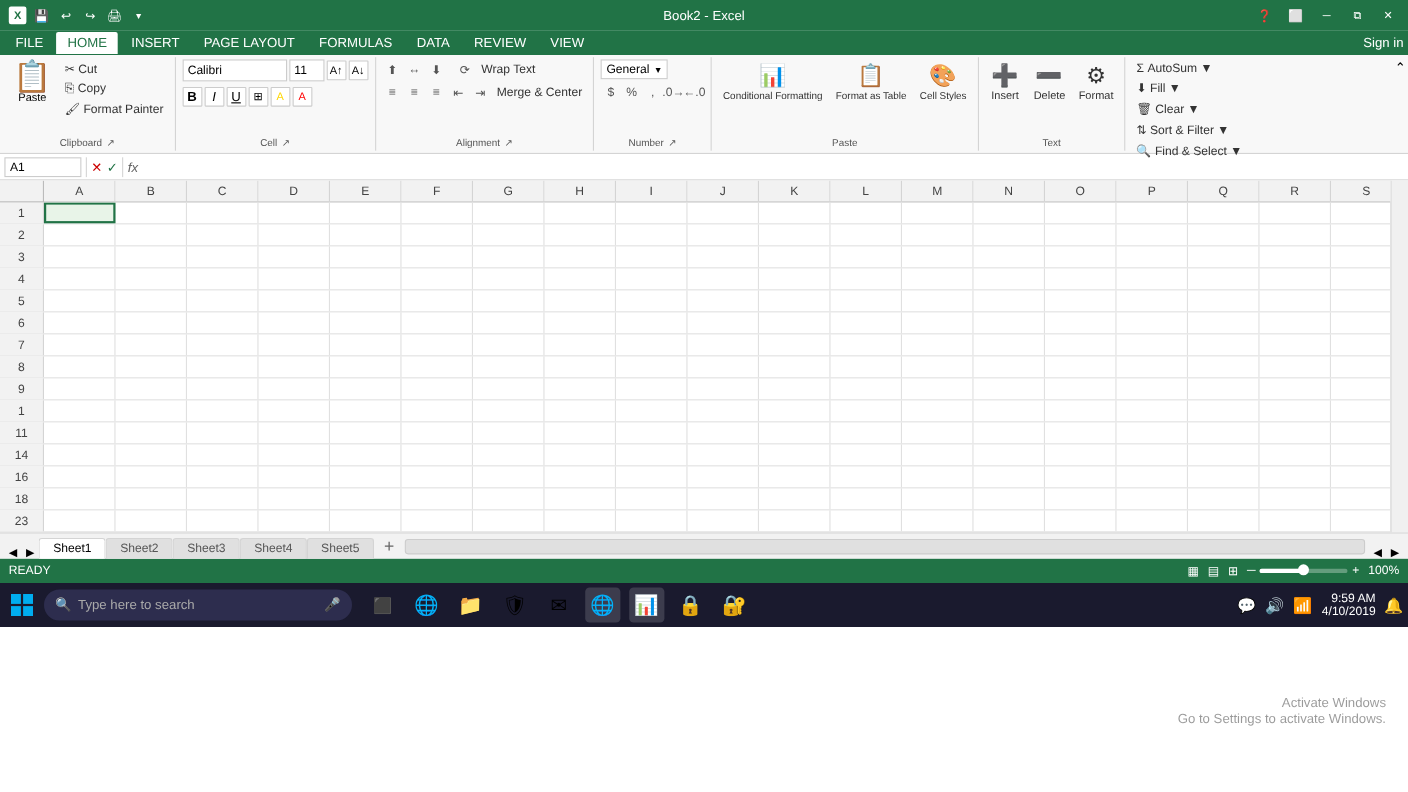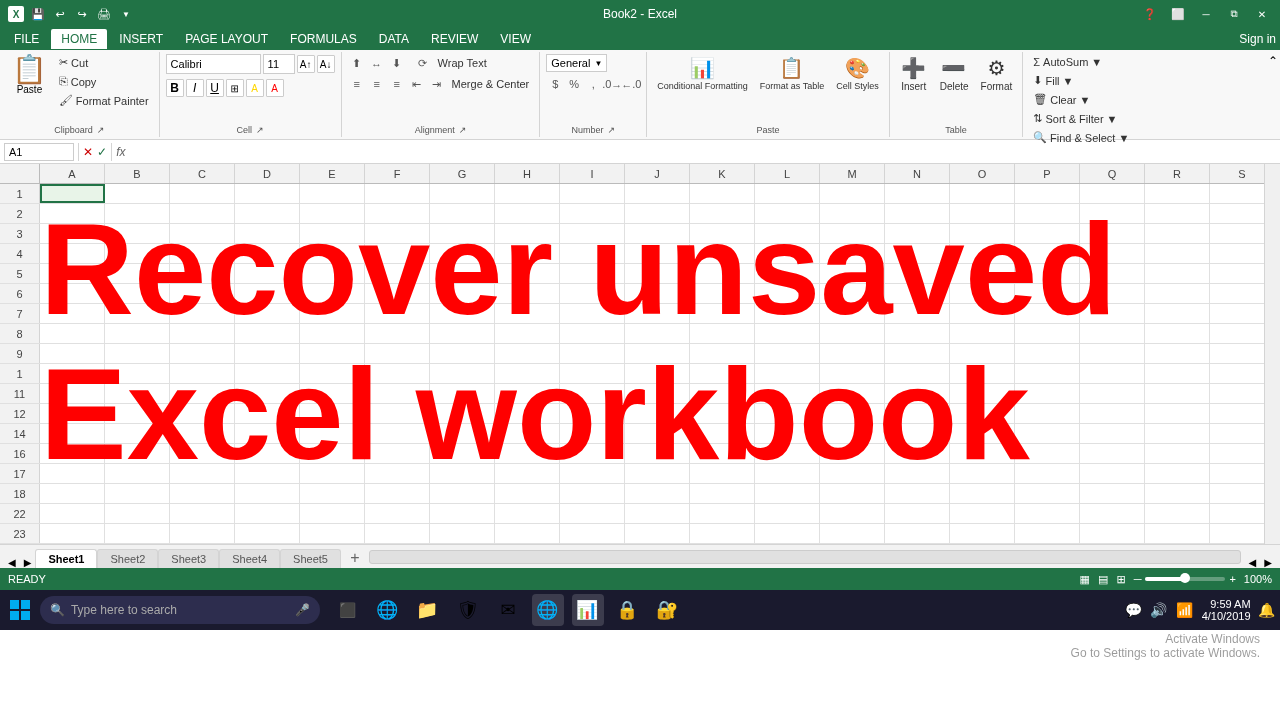--- a/index.html
+++ b/index.html
@@ -215,21 +215,21 @@
     .sheet-tab {
       padding: 3px 12px;
       font-size: 11px;
       border: 1px solid #d4d4d4;
       border-bottom: none;
       background: #e0e0e0;
       cursor: pointer;
       border-radius: 3px 3px 0 0;
       color: #555;
     }
-    .sheet-tab.active { background: #fff; color: #000; font-weight: 700; }
+    .sheet-tab.active { background: #fff; color: #000; font-weight: 400; }
     .add-sheet-btn {
       width: 20px;
       height: 20px;
       display: flex;
       align-items: center;
       justify-content: center;
       cursor: pointer;
       font-size: 16px;
       color: #666;
       margin-left: 4px;
@@ -520,21 +520,21 @@
       <div class="r-btn">
         <div style="font-size:20px;">➖</div>
         <div style="font-size:10px;">Delete</div>
       </div>
       <div class="r-btn">
         <div style="font-size:20px;">⚙</div>
         <div style="font-size:10px;">Format</div>
       </div>
     </div>
     <div class="ribbon-group-label">
-      <span>Table</span>
+      <span>Text</span>
     </div>
   </div>
 
   <div class="ribbon-group" style="border-right:none;">
     <div class="ribbon-group-content" style="flex-direction:column;gap:2px;">
       <div class="r-btn-small">Σ <span>AutoSum</span> ▼</div>
       <div class="r-btn-small">⬇ <span>Fill</span> ▼</div>
       <div class="r-btn-small">🗑 <span>Clear</span> ▼</div>
       <div class="r-btn-small">⇅ <span>Sort &amp; Filter</span> ▼</div>
       <div class="r-btn-small">🔍 <span>Find &amp; Select</span> ▼</div>
@@ -584,24 +584,20 @@
       <div class="col-header" style="width:65px;min-width:65px;">P</div>
       <div class="col-header" style="width:65px;min-width:65px;">Q</div>
       <div class="col-header" style="width:65px;min-width:65px;">R</div>
       <div class="col-header" style="width:65px;min-width:65px;">S</div>
     </div>
 
     <div style="display:flex;flex:1;position:relative;">
 
       <div style="display:flex;flex-direction:column;flex:1;position:relative;overflow:hidden;">
 
-        <div style="position:absolute;top:20px;left:40px;pointer-events:none;z-index:5;">
-          <div style="font-size:130px;font-weight:900;color:#ff0000;line-height:1;white-space:nowrap;font-family:'Arial Black',Arial,sans-serif;">Recover  unsaved</div>
-          <div style="font-size:130px;font-weight:900;color:#ff0000;line-height:1;white-space:nowrap;font-family:'Arial Black',Arial,sans-serif;margin-top:15px;">Excel  workbook</div>
-        </div>
 
         <div id="grid-rows">
             <div class="grid-row">
               <div class="row-num">1</div>
               <div class="cell selected" style="width: 65px; min-width: 65px;"></div>
               <div class="cell" style="width: 65px; min-width: 65px;"></div>
               <div class="cell" style="width: 65px; min-width: 65px;"></div>
               <div class="cell" style="width: 65px; min-width: 65px;"></div>
               <div class="cell" style="width: 65px; min-width: 65px;"></div>
               <div class="cell" style="width: 65px; min-width: 65px;"></div>
@@ -833,42 +829,20 @@
               <div class="cell" style="width: 65px; min-width: 65px;"></div>
               <div class="cell" style="width: 65px; min-width: 65px;"></div>
               <div class="cell" style="width: 65px; min-width: 65px;"></div>
               <div class="cell" style="width: 65px; min-width: 65px;"></div>
               <div class="cell" style="width: 65px; min-width: 65px;"></div>
               <div class="cell" style="width: 65px; min-width: 65px;"></div>
               <div class="cell" style="width: 65px; min-width: 65px;"></div>
               <div class="cell" style="width: 65px; min-width: 65px;"></div>
             </div>
             <div class="grid-row">
-              <div class="row-num">12</div>
-              <div class="cell" style="width: 65px; min-width: 65px;"></div>
-              <div class="cell" style="width: 65px; min-width: 65px;"></div>
-              <div class="cell" style="width: 65px; min-width: 65px;"></div>
-              <div class="cell" style="width: 65px; min-width: 65px;"></div>
-              <div class="cell" style="width: 65px; min-width: 65px;"></div>
-              <div class="cell" style="width: 65px; min-width: 65px;"></div>
-              <div class="cell" style="width: 65px; min-width: 65px;"></div>
-              <div class="cell" style="width: 65px; min-width: 65px;"></div>
-              <div class="cell" style="width: 65px; min-width: 65px;"></div>
-              <div class="cell" style="width: 65px; min-width: 65px;"></div>
-              <div class="cell" style="width: 65px; min-width: 65px;"></div>
-              <div class="cell" style="width: 65px; min-width: 65px;"></div>
-              <div class="cell" style="width: 65px; min-width: 65px;"></div>
-              <div class="cell" style="width: 65px; min-width: 65px;"></div>
-              <div class="cell" style="width: 65px; min-width: 65px;"></div>
-              <div class="cell" style="width: 65px; min-width: 65px;"></div>
-              <div class="cell" style="width: 65px; min-width: 65px;"></div>
-              <div class="cell" style="width: 65px; min-width: 65px;"></div>
-              <div class="cell" style="width: 65px; min-width: 65px;"></div>
-            </div>
-            <div class="grid-row">
               <div class="row-num">14</div>
               <div class="cell" style="width: 65px; min-width: 65px;"></div>
               <div class="cell" style="width: 65px; min-width: 65px;"></div>
               <div class="cell" style="width: 65px; min-width: 65px;"></div>
               <div class="cell" style="width: 65px; min-width: 65px;"></div>
               <div class="cell" style="width: 65px; min-width: 65px;"></div>
               <div class="cell" style="width: 65px; min-width: 65px;"></div>
               <div class="cell" style="width: 65px; min-width: 65px;"></div>
               <div class="cell" style="width: 65px; min-width: 65px;"></div>
               <div class="cell" style="width: 65px; min-width: 65px;"></div>
@@ -899,65 +873,21 @@
               <div class="cell" style="width: 65px; min-width: 65px;"></div>
               <div class="cell" style="width: 65px; min-width: 65px;"></div>
               <div class="cell" style="width: 65px; min-width: 65px;"></div>
               <div class="cell" style="width: 65px; min-width: 65px;"></div>
               <div class="cell" style="width: 65px; min-width: 65px;"></div>
               <div class="cell" style="width: 65px; min-width: 65px;"></div>
               <div class="cell" style="width: 65px; min-width: 65px;"></div>
               <div class="cell" style="width: 65px; min-width: 65px;"></div>
             </div>
             <div class="grid-row">
-              <div class="row-num">17</div>
-              <div class="cell" style="width: 65px; min-width: 65px;"></div>
-              <div class="cell" style="width: 65px; min-width: 65px;"></div>
-              <div class="cell" style="width: 65px; min-width: 65px;"></div>
-              <div class="cell" style="width: 65px; min-width: 65px;"></div>
-              <div class="cell" style="width: 65px; min-width: 65px;"></div>
-              <div class="cell" style="width: 65px; min-width: 65px;"></div>
-              <div class="cell" style="width: 65px; min-width: 65px;"></div>
-              <div class="cell" style="width: 65px; min-width: 65px;"></div>
-              <div class="cell" style="width: 65px; min-width: 65px;"></div>
-              <div class="cell" style="width: 65px; min-width: 65px;"></div>
-              <div class="cell" style="width: 65px; min-width: 65px;"></div>
-              <div class="cell" style="width: 65px; min-width: 65px;"></div>
-              <div class="cell" style="width: 65px; min-width: 65px;"></div>
-              <div class="cell" style="width: 65px; min-width: 65px;"></div>
-              <div class="cell" style="width: 65px; min-width: 65px;"></div>
-              <div class="cell" style="width: 65px; min-width: 65px;"></div>
-              <div class="cell" style="width: 65px; min-width: 65px;"></div>
-              <div class="cell" style="width: 65px; min-width: 65px;"></div>
-              <div class="cell" style="width: 65px; min-width: 65px;"></div>
-            </div>
-            <div class="grid-row">
               <div class="row-num">18</div>
-              <div class="cell" style="width: 65px; min-width: 65px;"></div>
-              <div class="cell" style="width: 65px; min-width: 65px;"></div>
-              <div class="cell" style="width: 65px; min-width: 65px;"></div>
-              <div class="cell" style="width: 65px; min-width: 65px;"></div>
-              <div class="cell" style="width: 65px; min-width: 65px;"></div>
-              <div class="cell" style="width: 65px; min-width: 65px;"></div>
-              <div class="cell" style="width: 65px; min-width: 65px;"></div>
-              <div class="cell" style="width: 65px; min-width: 65px;"></div>
-              <div class="cell" style="width: 65px; min-width: 65px;"></div>
-              <div class="cell" style="width: 65px; min-width: 65px;"></div>
-              <div class="cell" style="width: 65px; min-width: 65px;"></div>
-              <div class="cell" style="width: 65px; min-width: 65px;"></div>
-              <div class="cell" style="width: 65px; min-width: 65px;"></div>
-              <div class="cell" style="width: 65px; min-width: 65px;"></div>
-              <div class="cell" style="width: 65px; min-width: 65px;"></div>
-              <div class="cell" style="width: 65px; min-width: 65px;"></div>
-              <div class="cell" style="width: 65px; min-width: 65px;"></div>
-              <div class="cell" style="width: 65px; min-width: 65px;"></div>
-              <div class="cell" style="width: 65px; min-width: 65px;"></div>
-            </div>
-            <div class="grid-row">
-              <div class="row-num">22</div>
               <div class="cell" style="width: 65px; min-width: 65px;"></div>
               <div class="cell" style="width: 65px; min-width: 65px;"></div>
               <div class="cell" style="width: 65px; min-width: 65px;"></div>
               <div class="cell" style="width: 65px; min-width: 65px;"></div>
               <div class="cell" style="width: 65px; min-width: 65px;"></div>
               <div class="cell" style="width: 65px; min-width: 65px;"></div>
               <div class="cell" style="width: 65px; min-width: 65px;"></div>
               <div class="cell" style="width: 65px; min-width: 65px;"></div>
               <div class="cell" style="width: 65px; min-width: 65px;"></div>
               <div class="cell" style="width: 65px; min-width: 65px;"></div>

